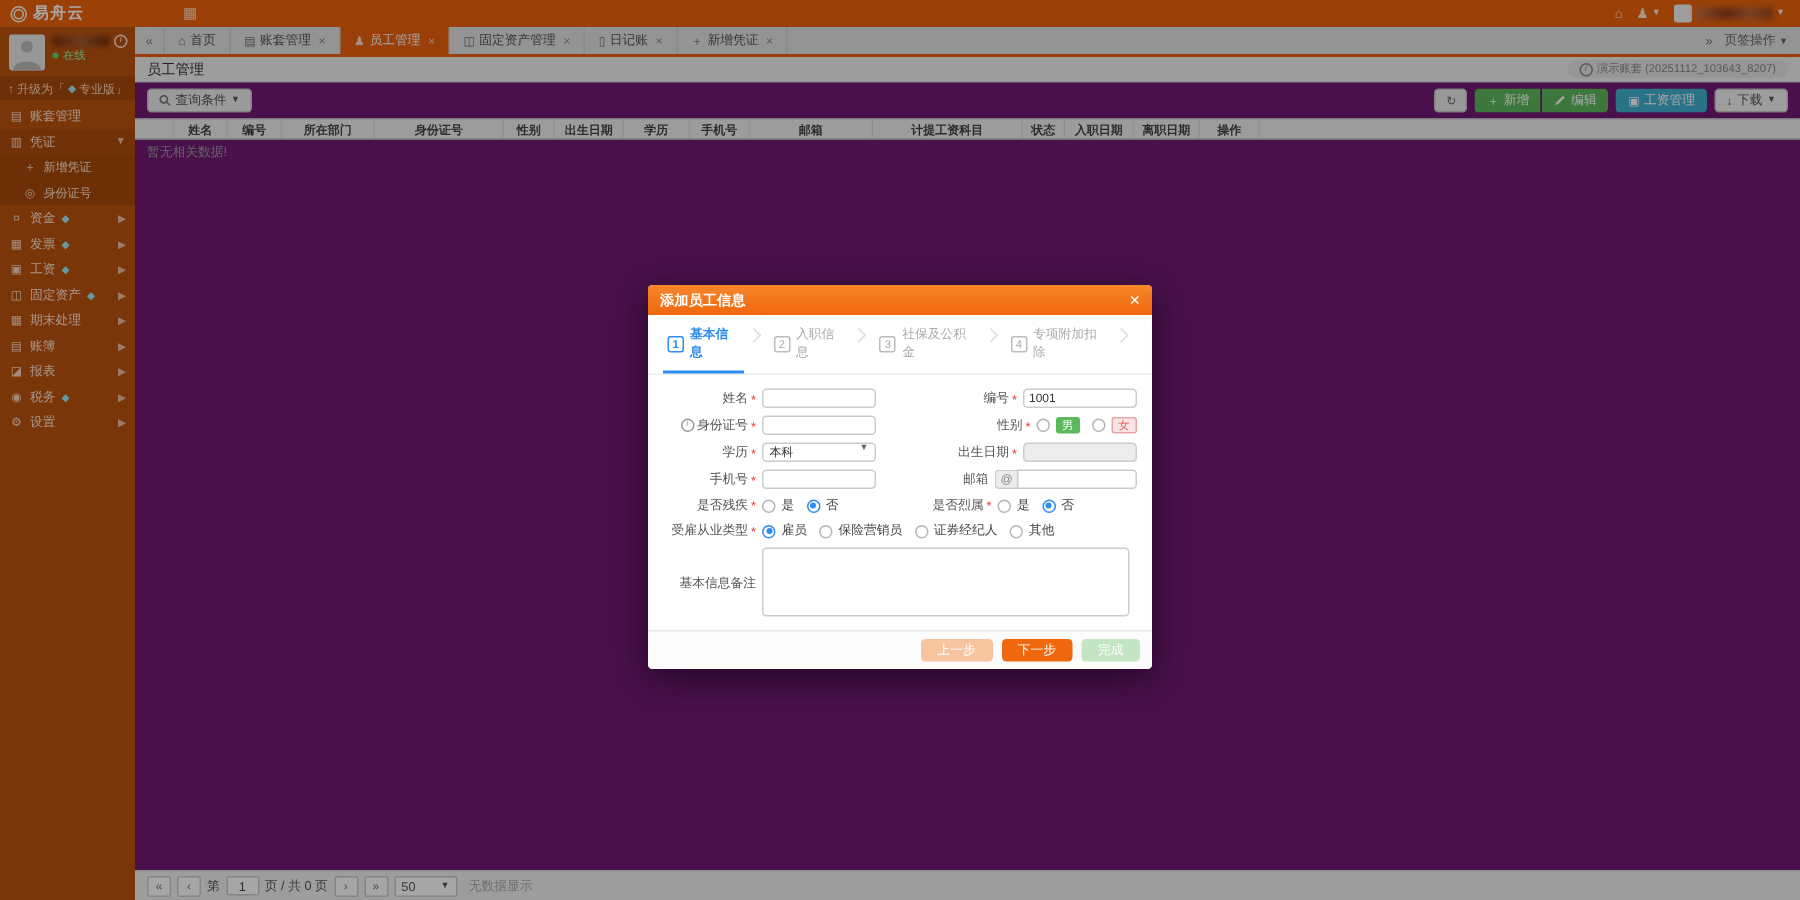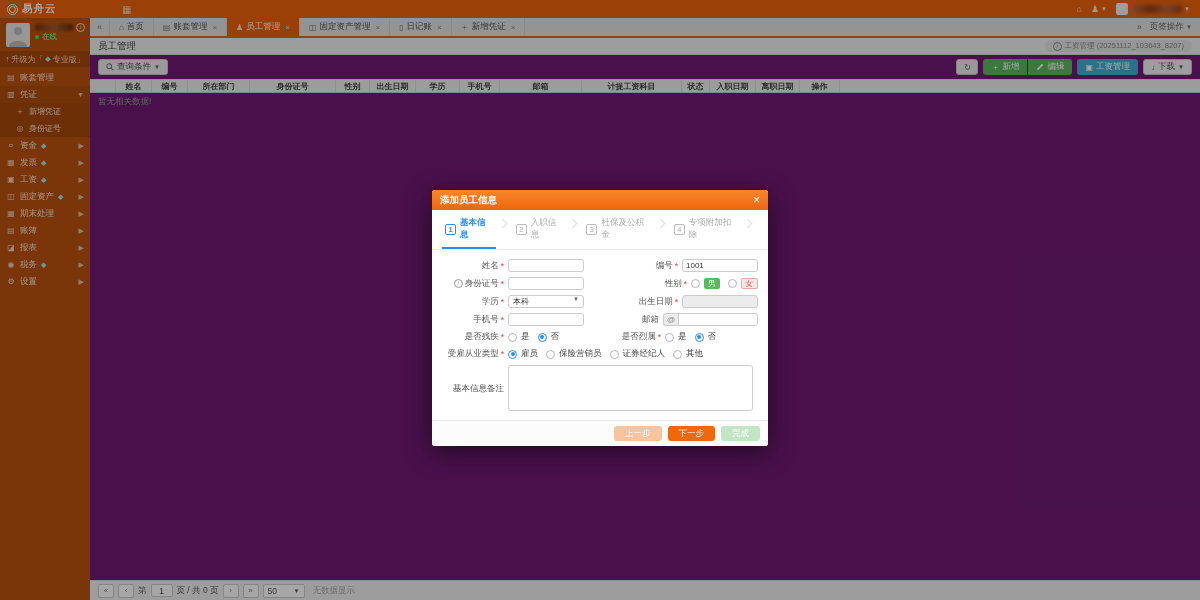--- a/index.html
+++ b/index.html
@@ -282,21 +282,21 @@
       <div class="tab-ops">
         <span>»</span>
         <span><span>页签操作</span> <span class="caret">▼</span></span>
       </div>
     </div>
 
     <div class="title-row">
       <span>员工管理</span>
       <span class="account-hint">
         <span class="iico">i</span>
-        <span>工资管理 (20251112_103643_8207)</span>
+        <span>演示账套 (20251112_103643_8207)</span>
       </span>
     </div>
 
     <div class="panel">
       <div class="toolbar">
         <div class="btn btn-query">
           <svg class="sico" width="8" height="8" viewBox="0 0 10 10">
               <circle cx="4" cy="4" r="3" fill="none" stroke="#777" stroke-width="1.3"></circle>
               <line x1="6.5" y1="6.5" x2="9" y2="9" stroke="#777" stroke-width="1.3"></line>
             </svg>

